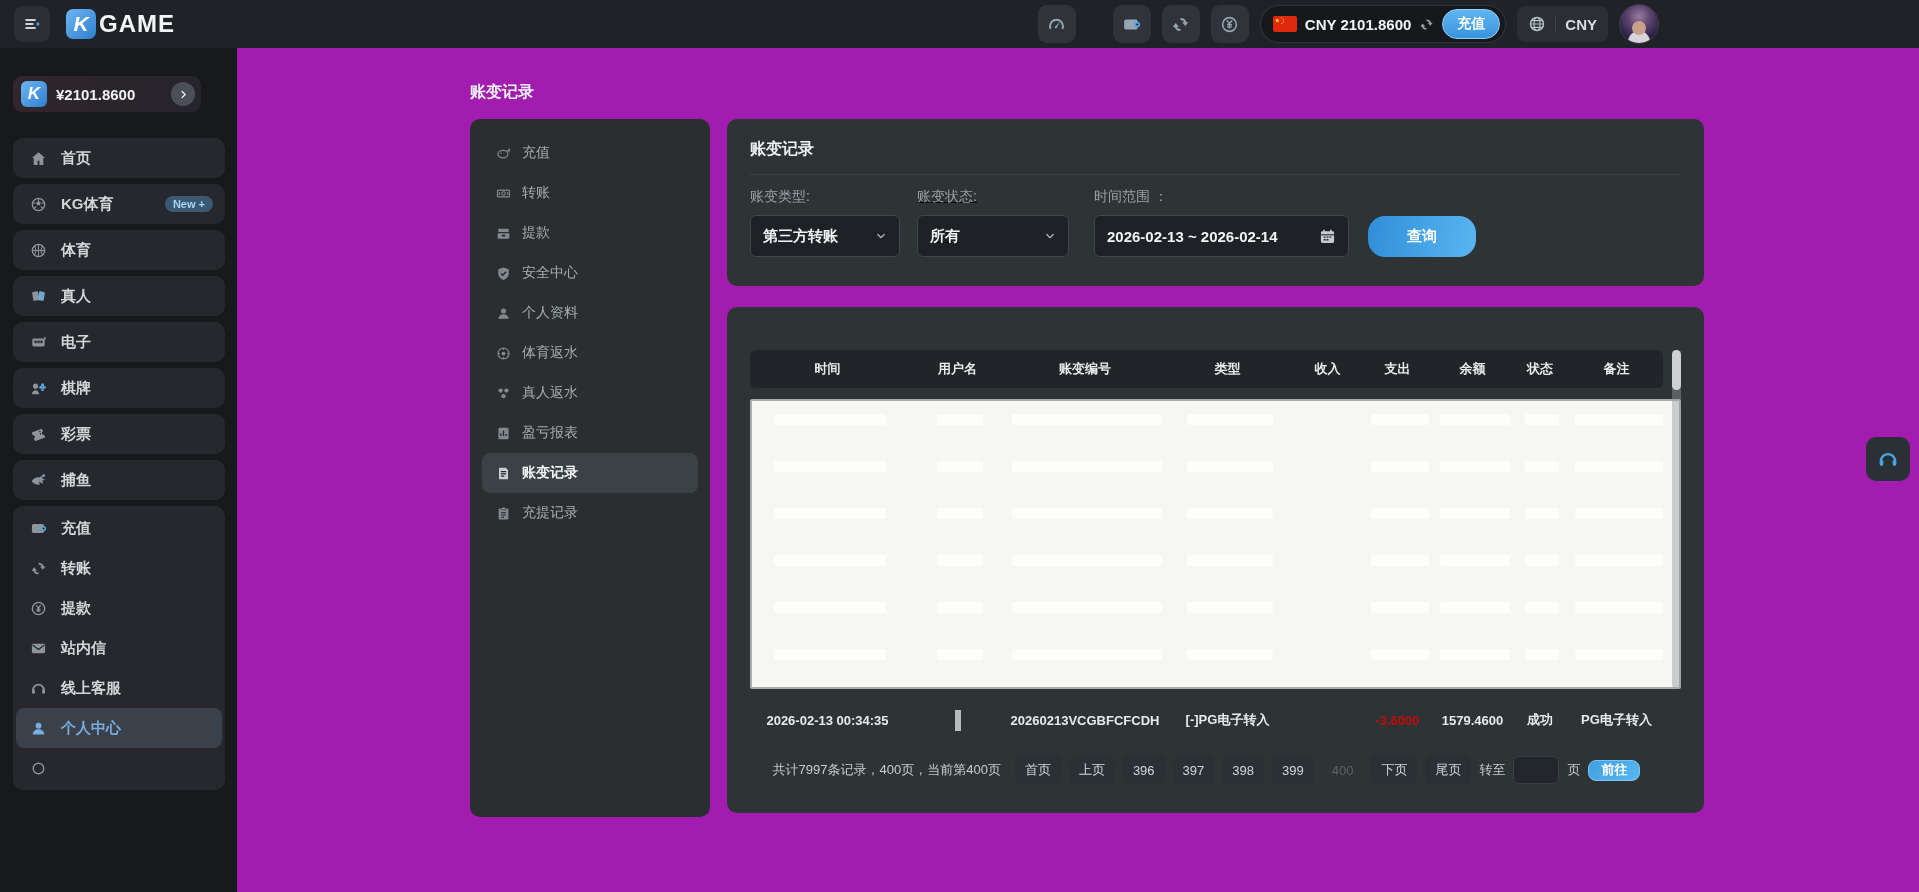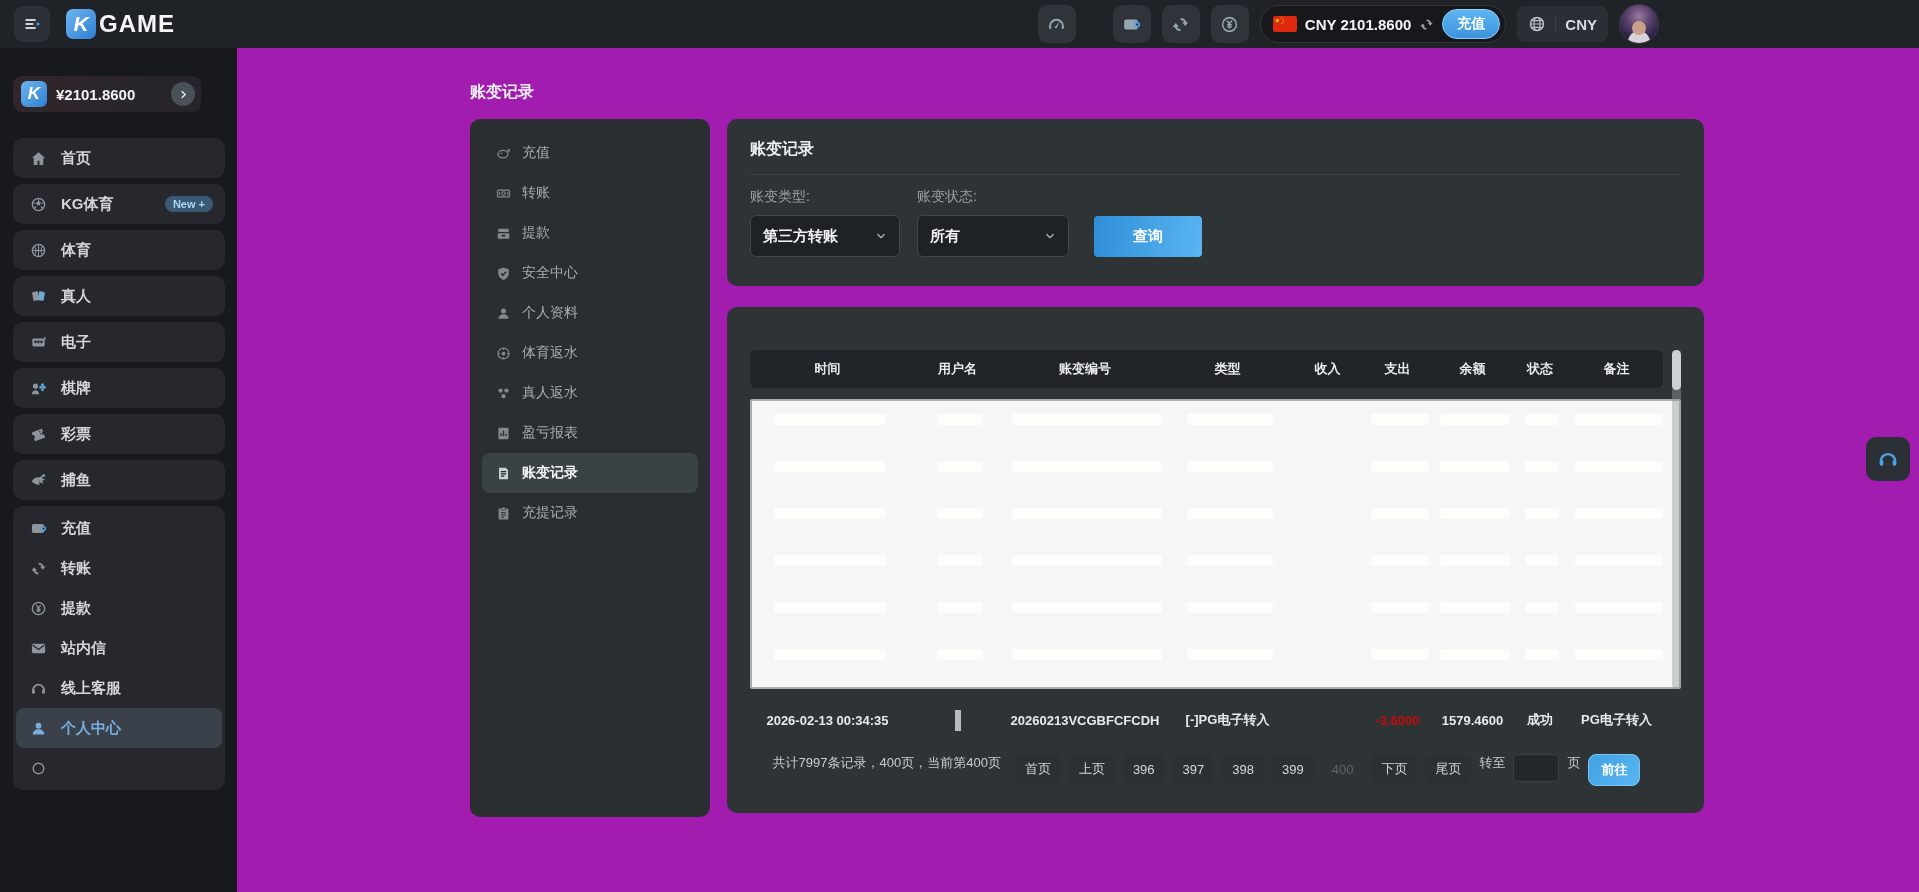--- a/index.html
+++ b/index.html
@@ -70,44 +70,44 @@
   .filter-card { height:167px; padding:20px 23px 0; }
   .panel-title { color:#eef1f3; font-size:16px; font-weight:bold; }
   .divider { border:0; border-top:1px solid #3b4144; margin-top:14px; }
   .filters { display:flex; align-items:flex-end; margin-top:13px; }
   .fgroup { display:flex; flex-direction:column; gap:9px; }
   .flabel { color:#99a0a5; font-size:14px; }
   .fctl { height:42px; background:#1e2125; border:1px solid #41474d; border-radius:6px; display:flex; align-items:center; justify-content:space-between; padding:0 12px; color:#f0f2f4; font-weight:bold; font-size:15px; cursor:pointer; }
   .fctl .ico { color:#aab1b7; font-size:12px; }
   .fctl .ico.cal { color:#c6cbcf; font-size:17px; }
   .w-type { width:150px; margin-right:17px; }
-  .w-status { width:152px; margin-right:25px; }
+  .w-status { width:152px; margin-right:25px;text-decoration:underline; }
   .w-range { width:255px; margin-right:19px; }
-  .search-btn { width:108px; height:41px; border:0; border-radius:4px; background:linear-gradient(100deg,#2f8ed8,#5ab5f1); color:#fff; font-weight:bold; font-size:15px; cursor:pointer; }
+  .search-btn { width:108px; height:41px; border:0; border-radius:17px; background:linear-gradient(100deg,#2f8ed8,#5ab5f1); color:#fff; font-weight:bold; font-size:15px; cursor:pointer; }
 
   .table-card { height:506px; padding:43px 23px 0; }
   .tbl { width:931px; position:relative; }
   .thead { width:913px; height:38px; background:#212529; border-radius:6px; display:flex; align-items:center; color:#e9ebed; font-size:13px; font-weight:bold; }
   .c0{width:155px}.c1{width:105px}.c2{width:150px}.c3{width:135px}.c4{width:65px}.c5{width:75px}.c6{width:75px}.c7{width:60px}.c8{width:93px}
   .thead span, .trow > div { text-align:center; }
   .tbody-white { width:931px; height:290px; margin-top:11px; background:#f6f7f4; border:2px solid #a9afac; border-radius:2px; position:relative; overflow:hidden; }
   .ghost-row { position:absolute; left:0; width:913px; height:16px; display:flex; align-items:center; }
   .ghost-row i { display:block; height:11px; border-radius:2px; background:#fdfdfa; margin:0 auto; }
   .vscroll { position:absolute; right:0; top:0; width:9px; height:339px; background:rgba(148,154,158,.45); border-radius:5px; cursor:pointer; }
   .vthumb { position:absolute; left:0; top:0; width:9px; height:40px; background:#cdd1d4; border-radius:5px; }
   .trow { width:913px; height:44px; margin-top:9px; display:flex; align-items:center; color:#e8eaec; font-size:13px; font-weight:bold; }
   .trow .red { color:#c40b0b; }
   .id-box { width:62px; height:36px; margin:0 auto; background:#fcfdfb; border:3px solid #b6bbbe; border-radius:1px; }
 
-  .pagination { width:913px; height:32px; margin-top:12px; display:flex; align-items:flex-start; justify-content:center; gap:8px; color:#c8ccd0; font-size:13px; }
+  .pagination { width:913px; height:32px; margin-top:12px; display:flex; align-items:center; justify-content:center; gap:8px; color:#c8ccd0; font-size:13px; }
   .pg-btn { height:30px; padding:0 10px; background:#2b3035; border:0; border-radius:6px; color:#d4d7da; font-size:13px; display:flex; align-items:center; cursor:pointer; }
   .pg-btn.current { background:transparent; color:#5e6366; cursor:default; }
   .pg-summary { margin-right:6px; }
   .goto-input { width:46px; height:28px; background:#23272b; border:1px solid #3a3f45; border-radius:6px; color:#e6e9eb; font-size:13px; text-align:center; }
-  .go-btn { height:32px; padding:0 12px; border-radius:8px; border:1px solid #7cc4f4; background:linear-gradient(135deg,#42a0e2,#58b7f2); color:#fff; font-weight:bold; font-size:13px; cursor:pointer; }
+  .go-btn { height:21px; padding:0 12px; border-radius:8px; border:1px solid #7cc4f4; background:linear-gradient(135deg,#42a0e2,#58b7f2); color:#fff; font-weight:bold; font-size:13px; cursor:pointer; }
 
   .support-float { position:absolute; top:437px; right:9px; width:44px; height:44px; background:#2b3037; border:0; border-radius:10px; display:flex; align-items:center; justify-content:center; color:#4aa3e0; font-size:22px; cursor:pointer; z-index:6; }
 </style>
 </head>
 <body>
 
 <div class="page">
 
   <header class="topbar">
     <button class="hamburger">
@@ -484,20 +484,34 @@
                   <span class="flabel">账变状态:</span>
                   <div class="fctl">
                     <span>所有</span>
                     <span class="ico">
                         <svg viewBox="0 0 16 16" fill="currentColor">
                           <path d="M3.8 6L8 10.2 12.2 6" fill="none" stroke="currentColor" stroke-width="1.8" stroke-linecap="round" stroke-linejoin="round"></path>
                         </svg>
                       </span>
                   </div>
                 </div>
+                <div class="fgroup w-range">
+                  <span class="flabel">时间范围 ：</span>
+                  <div class="fctl">
+                    <span>2026-02-13 ~ 2026-02-14</span>
+                    <span class="ico cal">
+                        <svg viewBox="0 0 16 16" fill="currentColor">
+                          <rect x="1.8" y="3" width="12.4" height="11" rx="1.4"></rect>
+                          <path d="M4.8 1.6v2.8M11.2 1.6v2.8" stroke="currentColor" stroke-width="1.5" fill="none"></path>
+                          <path d="M1.8 6.4h12.4" stroke="#23262a" stroke-width="1"></path>
+                          <path d="M4.4 8.6h1.8M7.1 8.6h1.8M9.8 8.6h1.8M4.4 11h1.8M7.1 11h1.8" stroke="#23262a" stroke-width="1.3" fill="none"></path>
+                        </svg>
+                      </span>
+                  </div>
+                </div>
                 <button class="search-btn">查询</button>
               </div>
             </div>
 
             <div class="card table-card">
               <div class="tbl">
                 <div class="thead">
                     <span class="c0">时间</span>
                     <span class="c1">用户名</span>
                     <span class="c2">账变编号</span>

